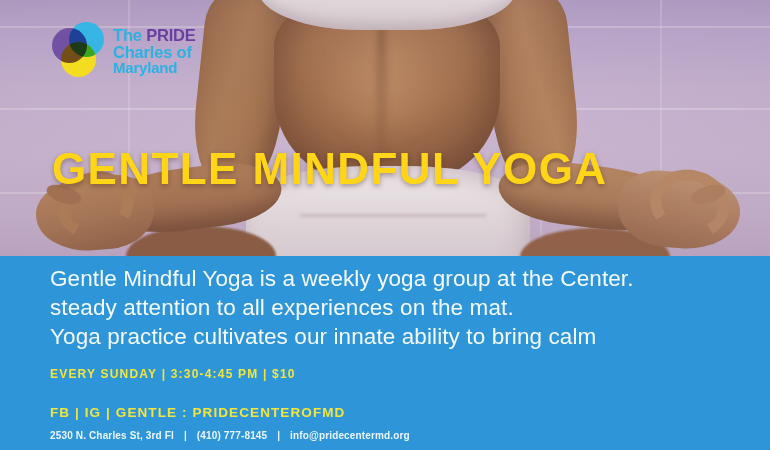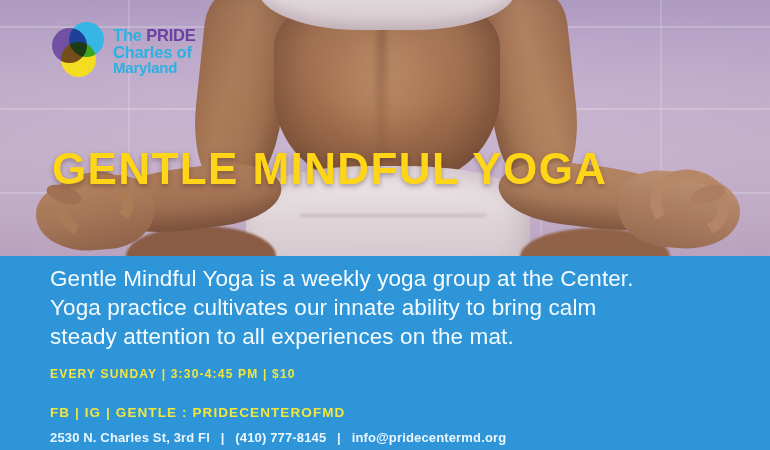--- a/index.html
+++ b/index.html
@@ -321,21 +321,21 @@
     font-size: 13.5px;
     font-weight: 800;
     letter-spacing: 1.1px;
     white-space: nowrap;
   }
 
   .contact {
     position: absolute;
     left: 50px; top: 174px;
     color: #eaf6ff;
-    font-size: 13px;
+    font-size: 10px;
     font-weight: 700;
     letter-spacing: 0.15px;
     white-space: nowrap;
   }
   .contact .sep { padding: 0 7px; }
 </style>
 </head>
 <body>
 
 <div class="flyer">
@@ -387,22 +387,22 @@
       <span class="logo-line logo-l3 t-cyan">Maryland</span>
     </div>
   </div>
 
   <div class="headline">GENTLE MINDFUL YOGA</div>
 
   <div class="panel">
 
     <div class="body-copy">
       <p>Gentle Mindful Yoga is a weekly yoga group at the Center.</p>
+      <p>steady attention to all experiences on the mat.</p>
       <p>Yoga practice cultivates our innate ability to bring calm</p>
-      <p>steady attention to all experiences on the mat.</p>
     </div>
 
     <div class="schedule">EVERY SUNDAY  |  3:30-4:45 PM  |  $10</div>
 
     <div class="social">FB | IG | GENTLE : PRIDECENTEROFMD</div>
 
     <div class="contact">
       <span>2530 N. Charles St, 3rd Fl</span>
       <span class="sep">|</span>
       <span>(410) 777-8145</span>

